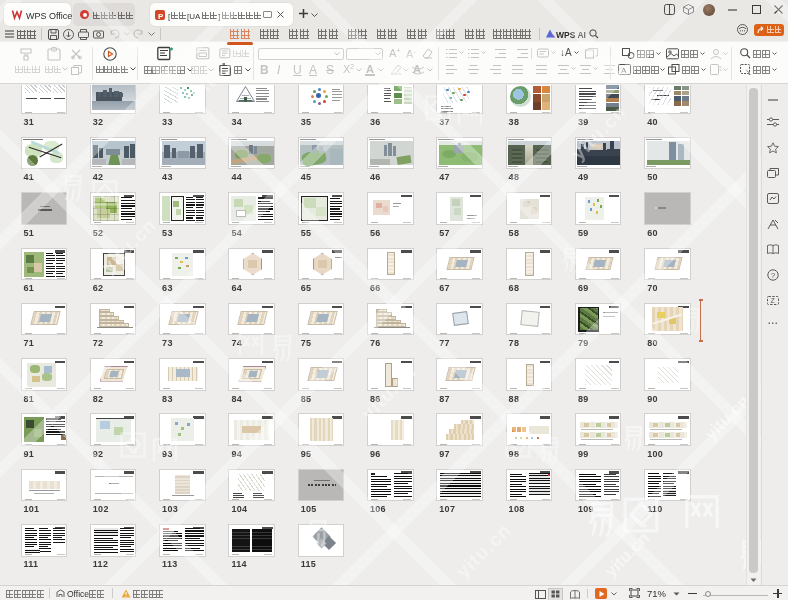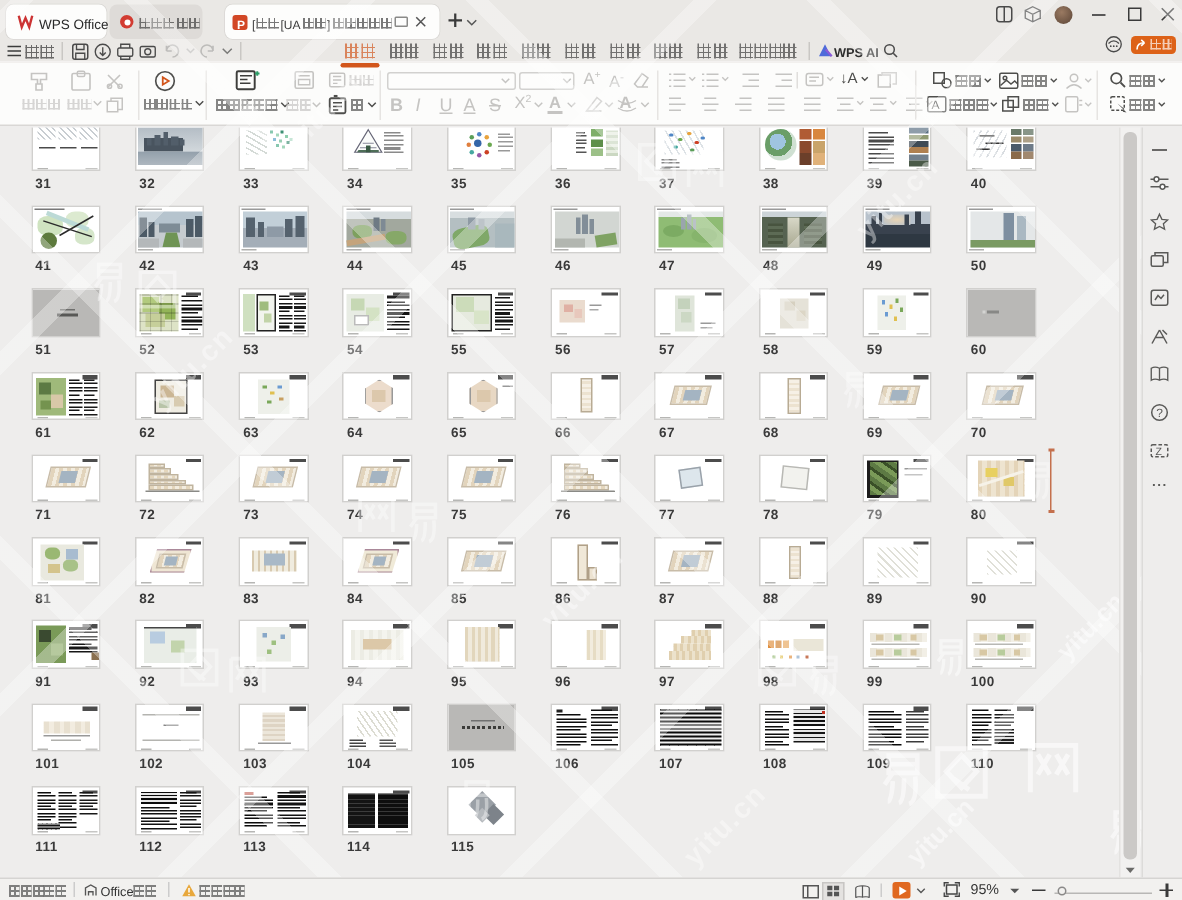--- a/index.html
+++ b/index.html
@@ -1714,20 +1714,20 @@
       <path d="M0.5 0 L5.5 3 L0.5 6 Z" fill="#fff"></path>
     </svg>
 <svg style="left:611px;top:6px" width="6" height="4">
       <path d="M0.5 0.5 L3 3 L5.5 0.5" stroke="#555" stroke-width="0.9" fill="none"></path>
     </svg>
 </div>
 <svg style="left:629px;top:588px" width="11" height="10">
     <rect x="2" y="2" width="7" height="6" stroke="#444" fill="none"></rect>
     <path d="M0.5 3 V0.5 H3.5 M7.5 0.5 H10.5 V3 M10.5 7 V9.5 H7.5 M3.5 9.5 H0.5 V7" stroke="#444" fill="none" stroke-width="0.9"></path>
   </svg>
-<i style="left:647px;top:588px;font-size:9.5px;color:#333">95%</i>
+<i style="left:647px;top:588px;font-size:9.5px;color:#333">71%</i>
 <svg style="left:673px;top:592px" width="7" height="5">
     <path d="M0.5 0.5 L3.5 3.5 L6.5 0.5" fill="#555"></path>
   </svg>
 <i style="left:688px;top:592.5px;width:9px;height:1.8px;background:#3a3a3a"></i>
 <i style="left:703px;top:594.5px;width:65px;height:1px;background:#b8b7b5"></i>
 <i style="left:705px;top:591px;width:6px;height:6px;border-radius:50%;background:#f2f1ef;border:1px solid #8a8988"></i>
 <i style="left:773px;top:592.5px;width:9px;height:1.8px;background:#3a3a3a"></i>
 <i style="left:777px;top:588.5px;width:1.8px;height:9px;background:#3a3a3a"></i>
 </body></html>

